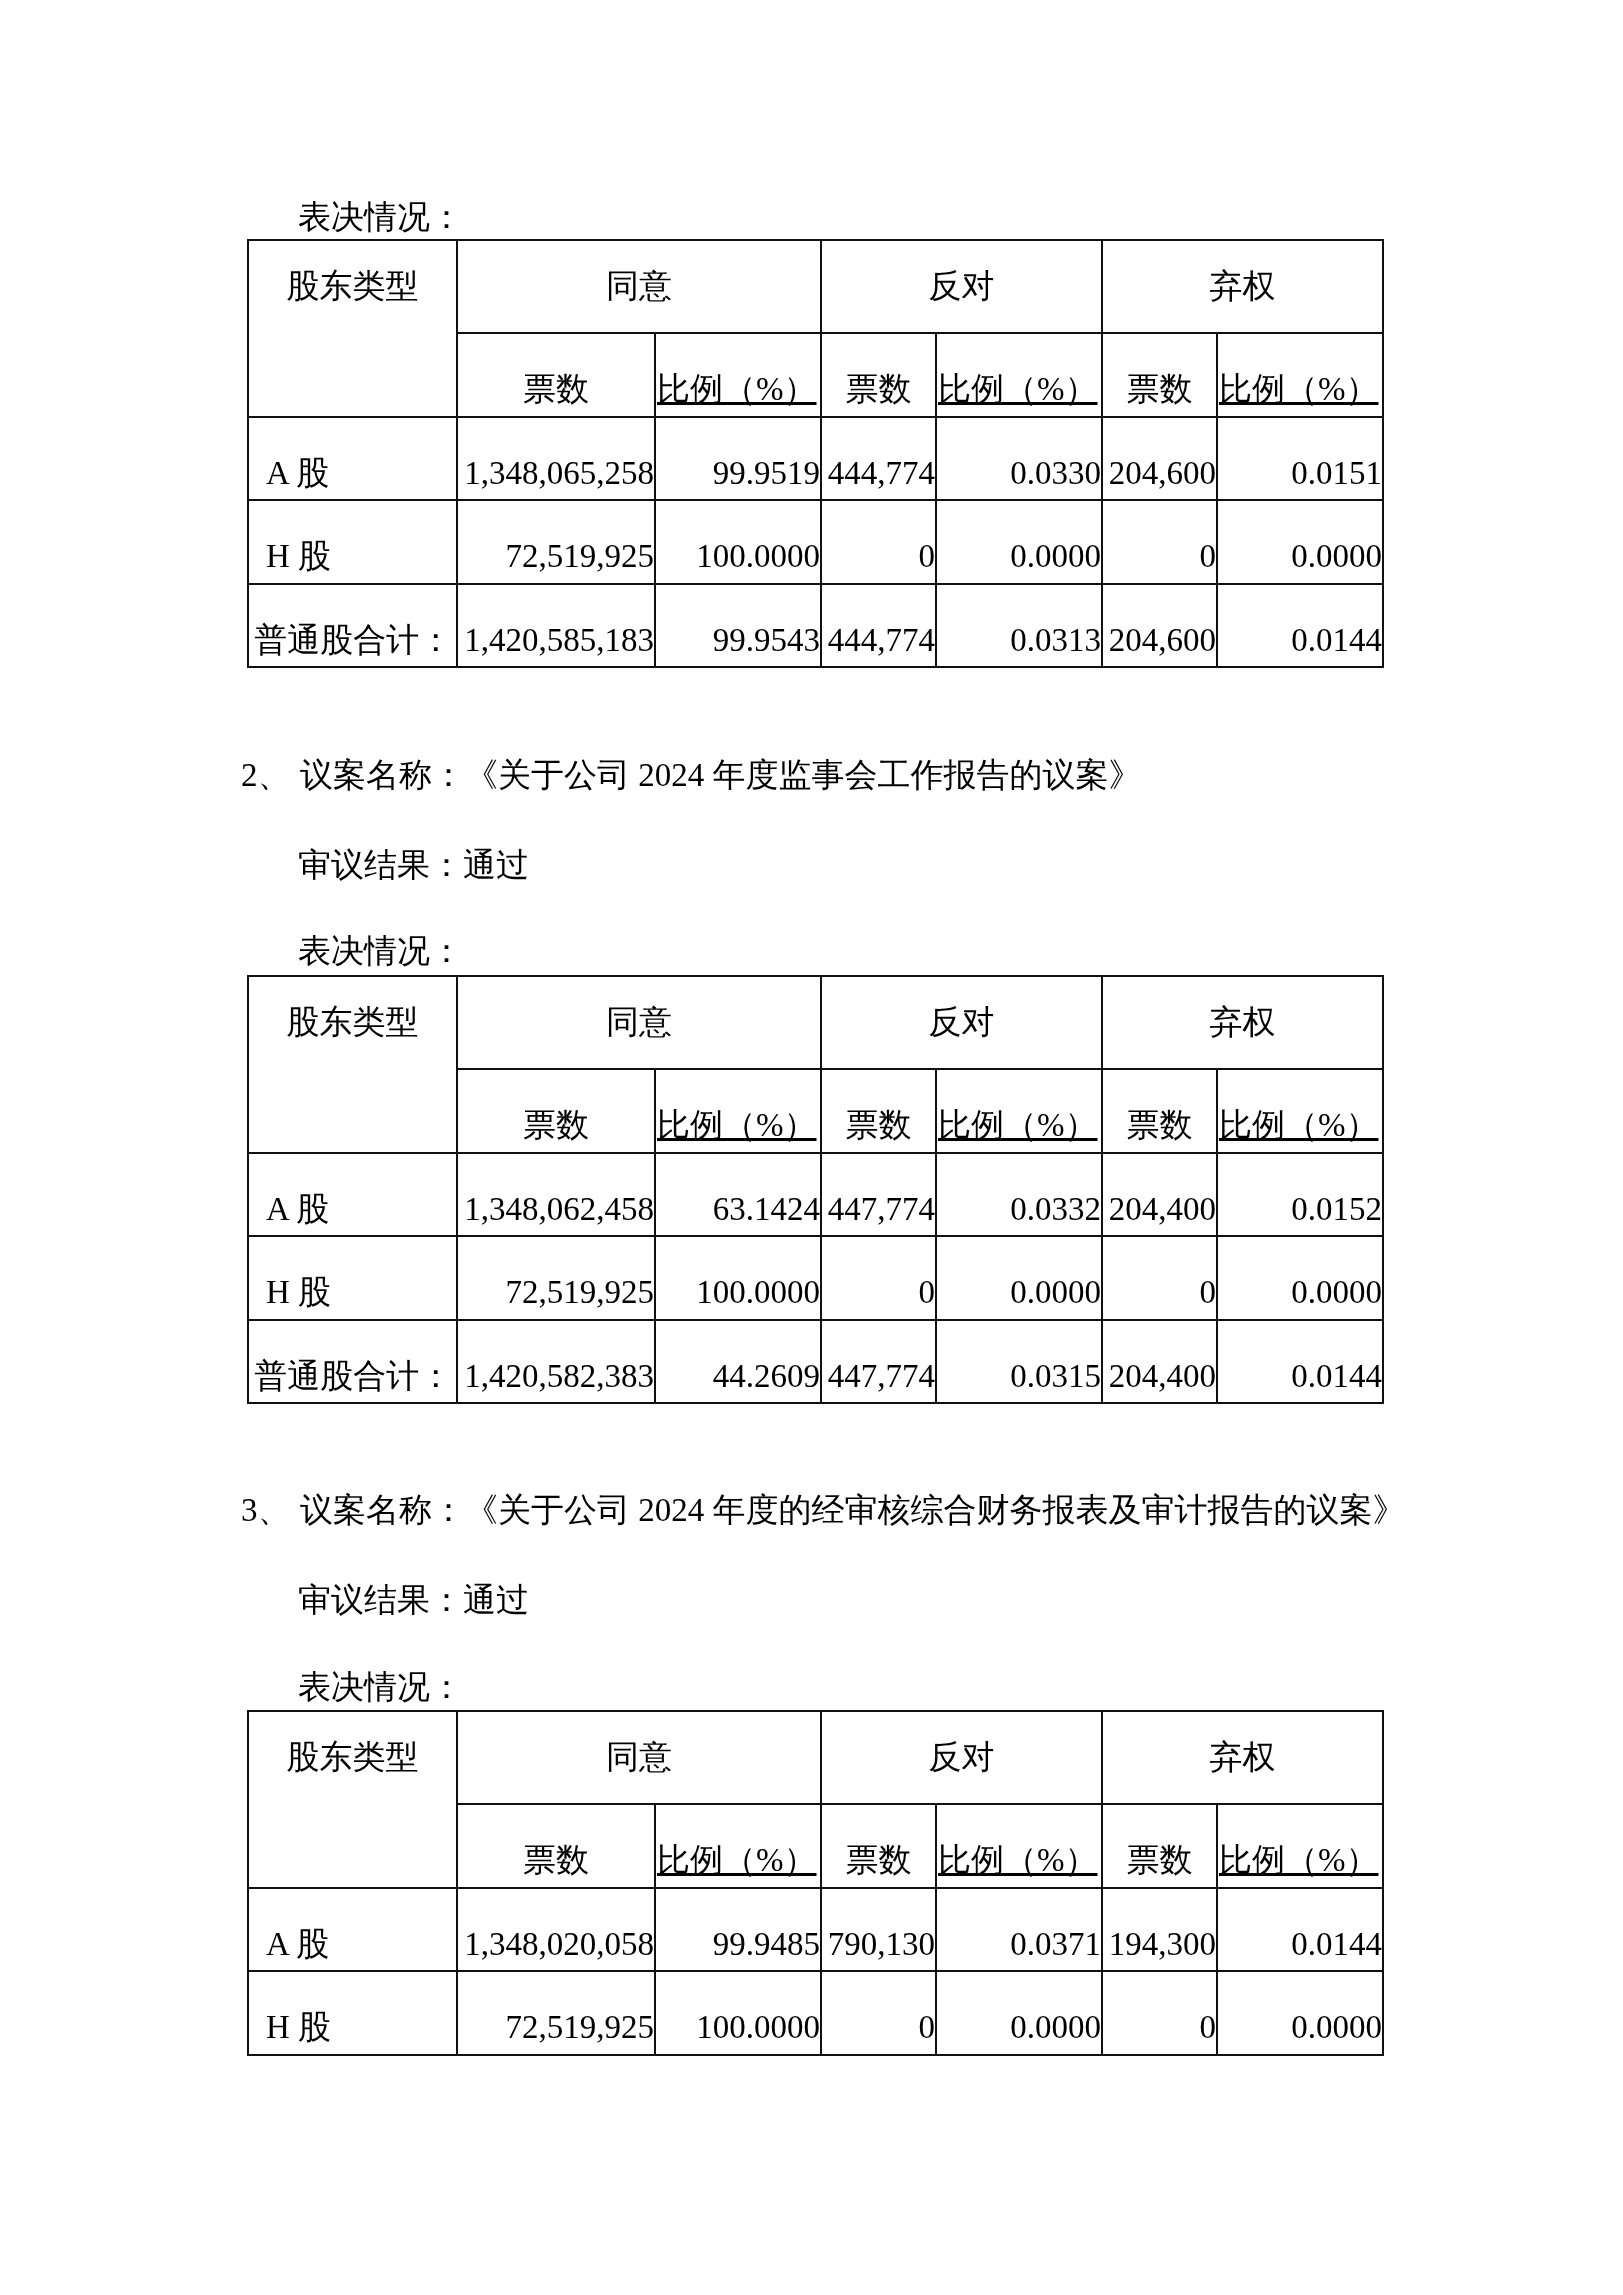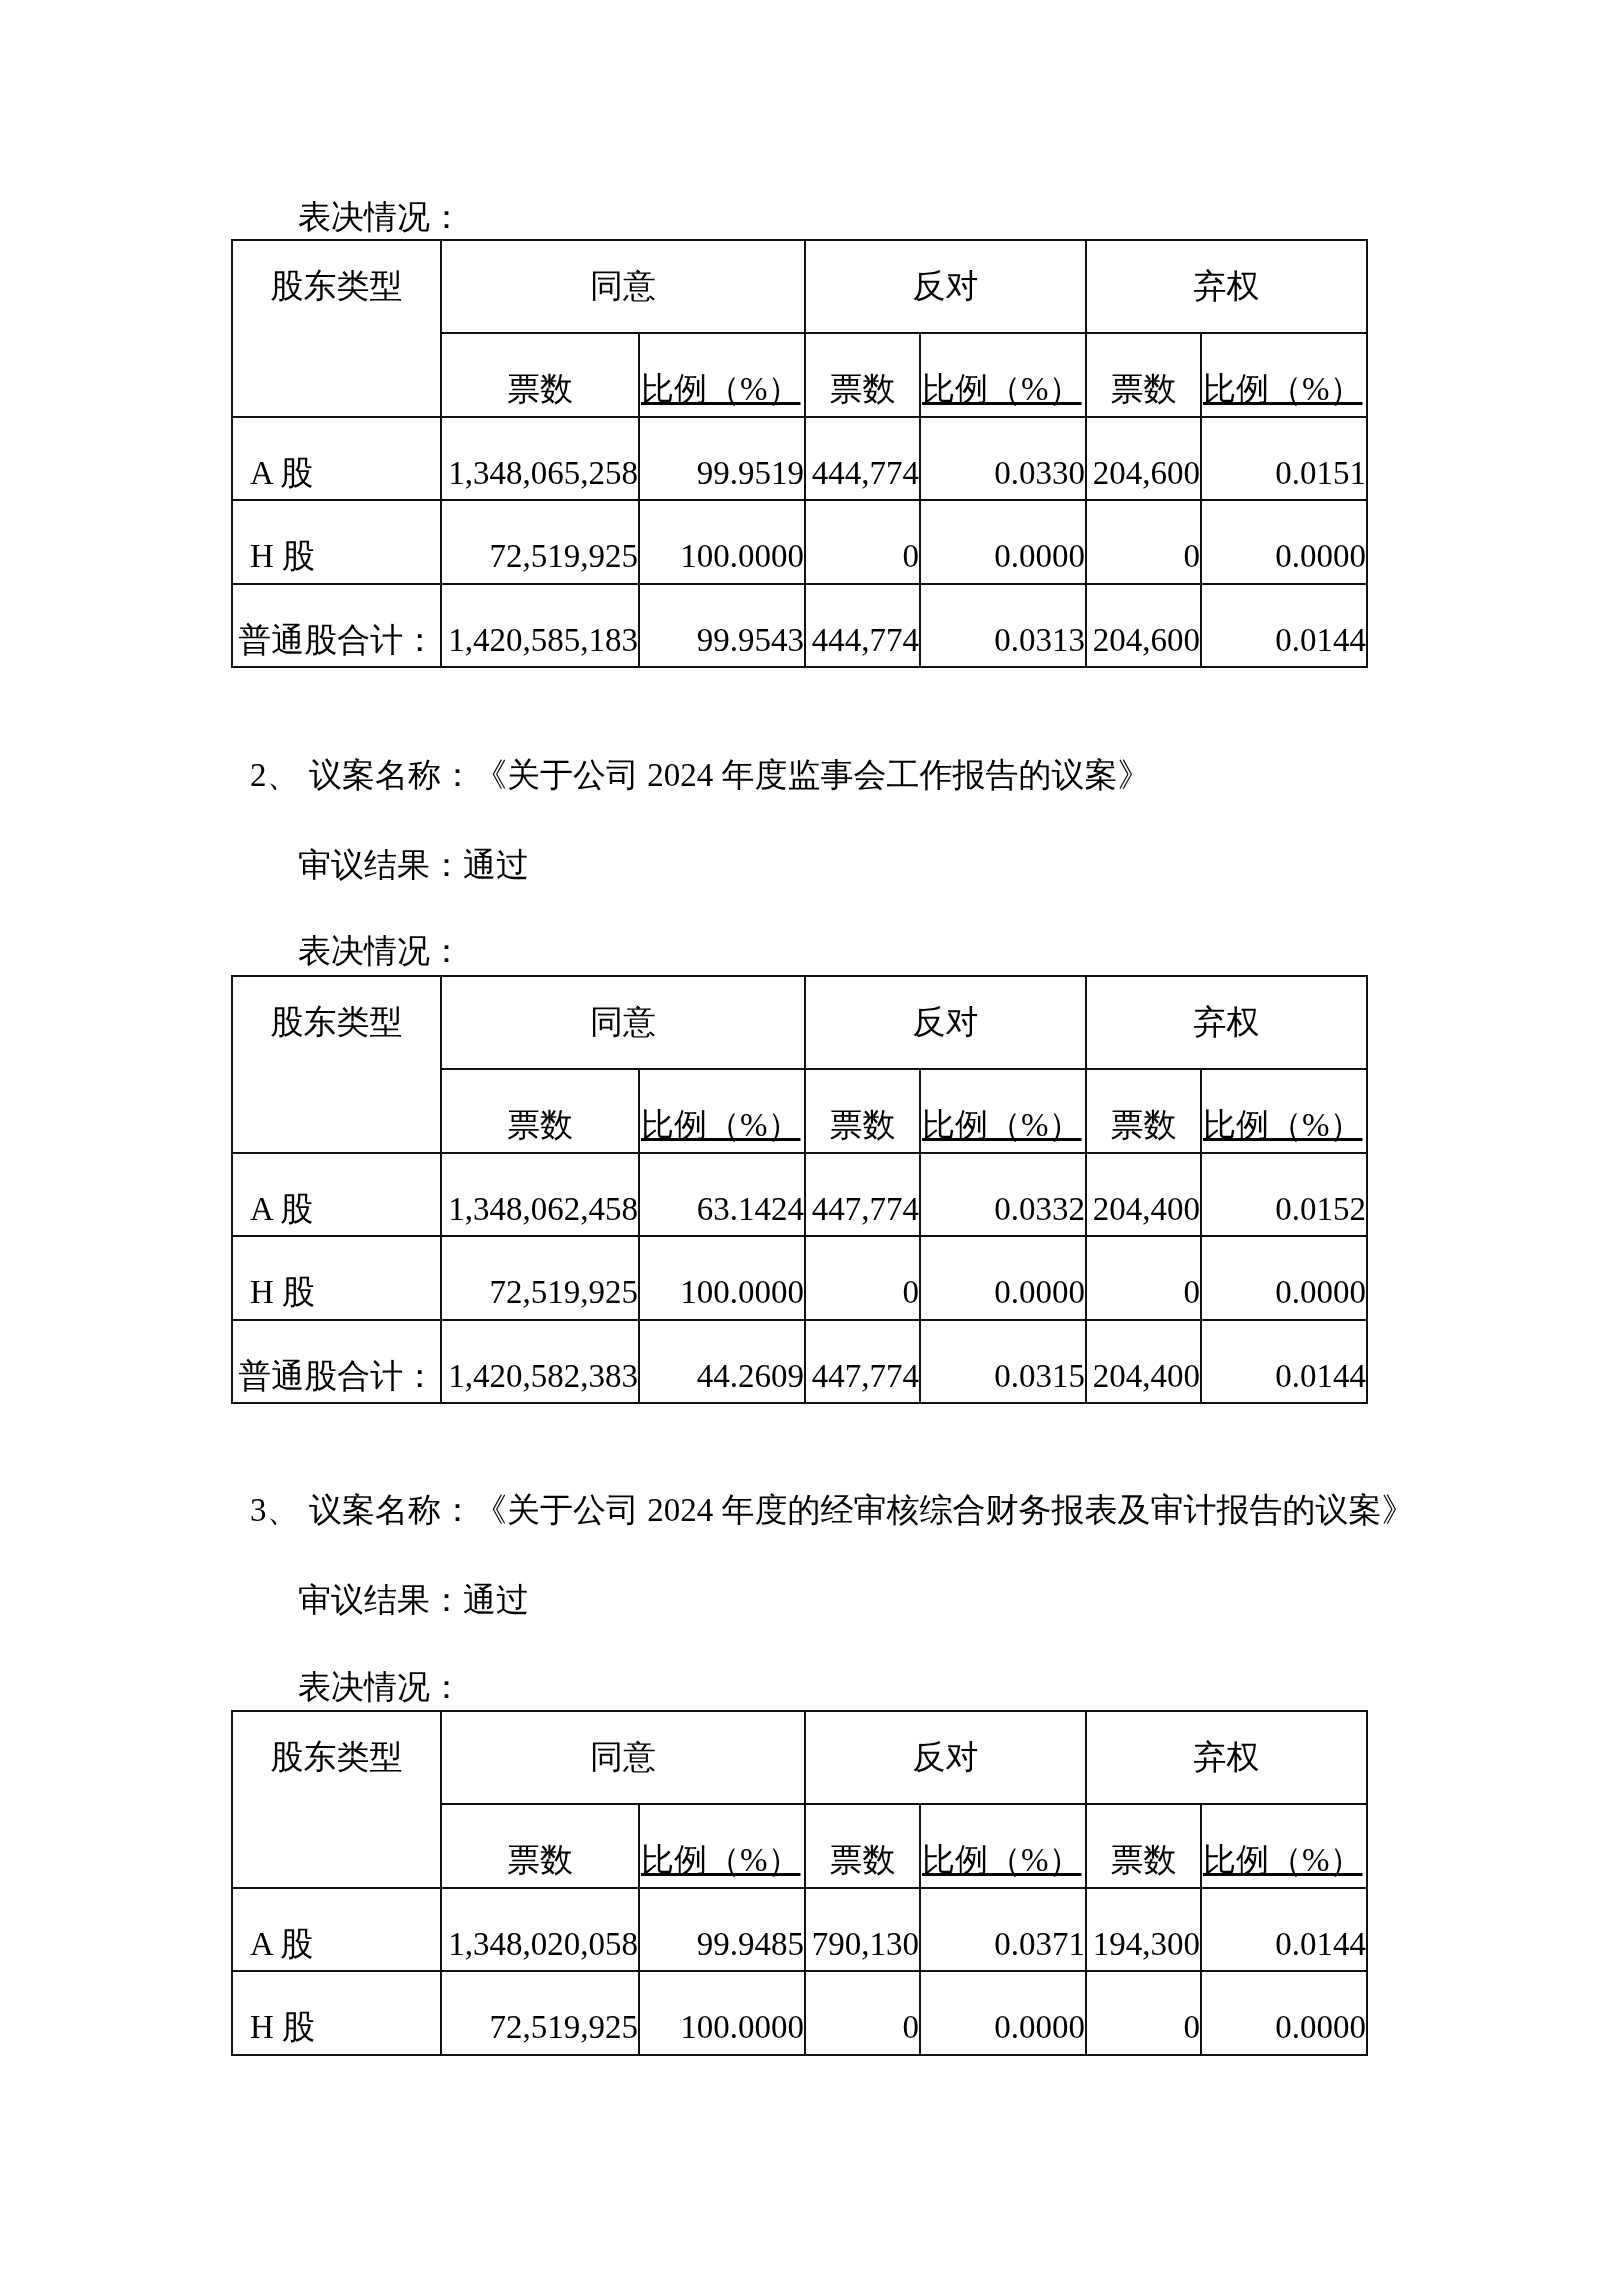--- a/index.html
+++ b/index.html
@@ -5,24 +5,24 @@
   html, body { margin: 0; padding: 0; background: #ffffff; }
   body {
     width: 1623px; height: 2295px; position: relative; overflow: hidden;
     font-family: "Liberation Serif", "DejaVu Serif", serif;
     color: #000;
   }
   .line {
     position: absolute; font-size: 33px; line-height: 39px; white-space: nowrap;
   }
   .line.indent { left: 298px; font-family: Liberation Mono, monospace; }
-  .line.item { left: 250px; }
+  .line.item { left: 241px; }
   .line.item .num { display: inline-block; width: 59px; }
   table.vote {
-    position: absolute; left: 231px; width: 1135px;
+    position: absolute; left: 247px; width: 1135px;
     border-collapse: collapse; table-layout: fixed;
     font-size: 33px;
     border-radius: 29px;
   }
   table.vote td {
     border: 2px solid #111; padding: 0 0 6.5px 0; height: 75px;
     vertical-align: bottom; white-space: nowrap; overflow: hidden;
     line-height: 39px;
   }
   table.vote td.hd { vertical-align: middle; padding: 8px; text-align: center; }

